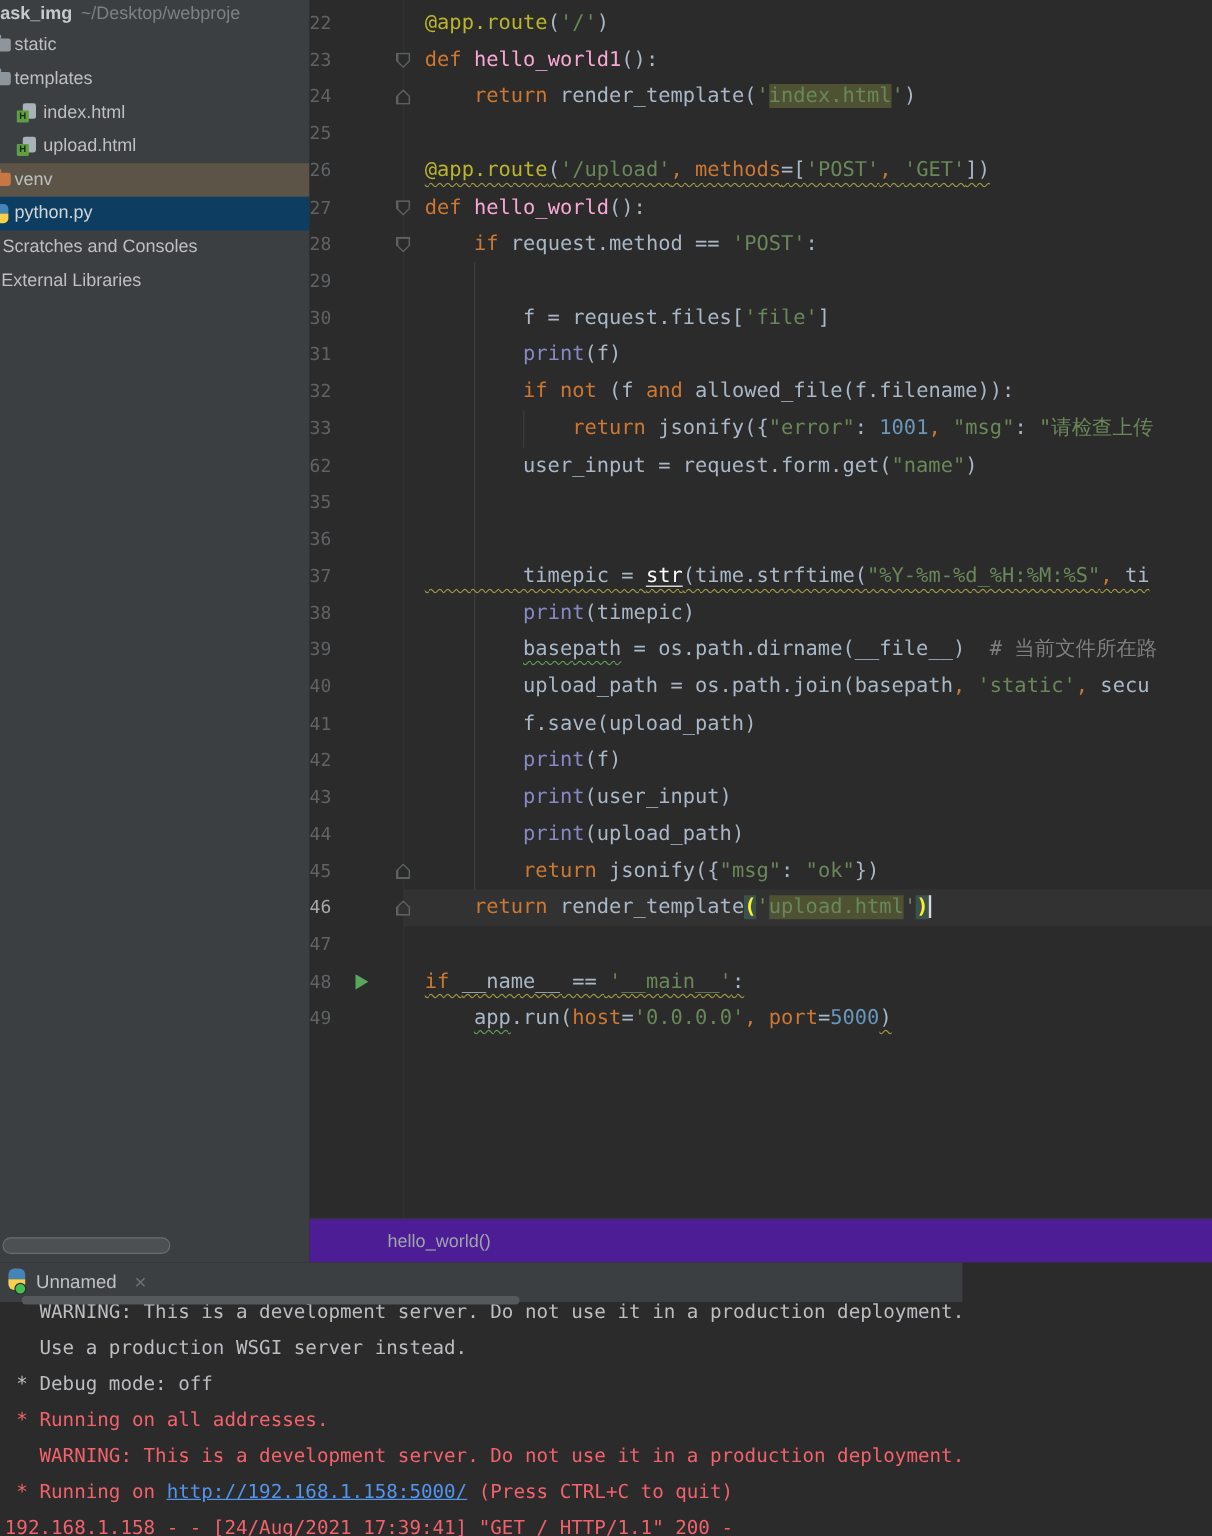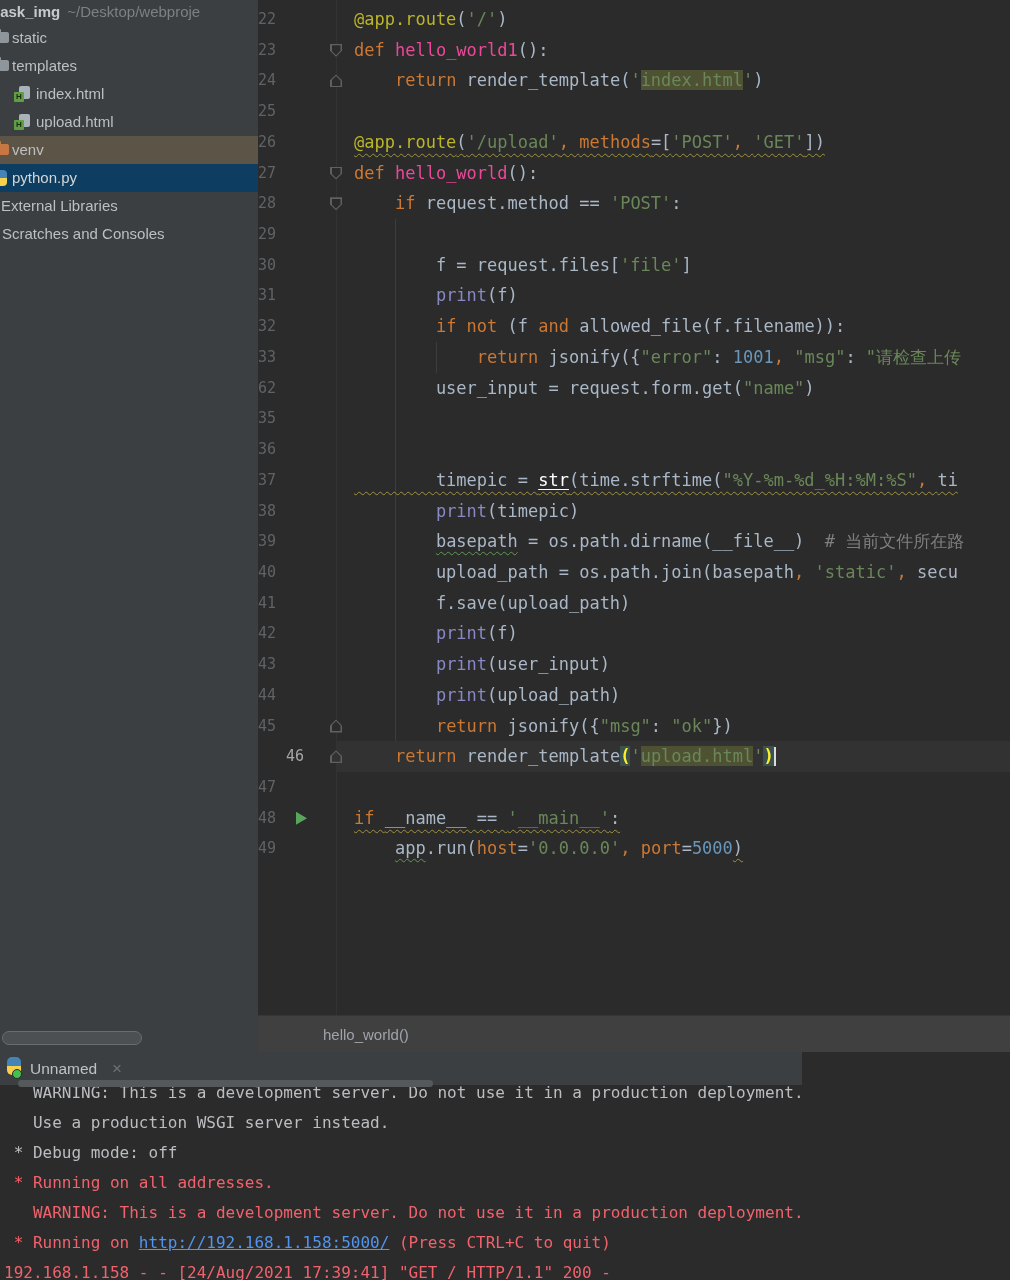--- a/index.html
+++ b/index.html
@@ -34,44 +34,44 @@
   .editor{position:absolute;left:258px;top:0;width:752px;height:1015px;background:#2b2b2b;overflow:hidden;}
   .gutter-border{position:absolute;left:78px;top:0;bottom:0;width:1px;background:#313335;}
   .iguide{position:absolute;width:1px;background:#3d3d3d;}
   .iguide.g1{left:137px;top:219px;height:523px;}
   .iguide.g2{left:178px;top:342px;height:31px;}
   .code-lines{position:absolute;left:0;top:4px;right:0;}
   .cline{height:30.72px;line-height:30.72px;position:relative;white-space:pre;}
   .clbg{position:absolute;left:78px;right:0;top:0;bottom:0;background:#323232;}
   .lnum{position:absolute;left:0;width:30px;text-align:left;color:#606366;
         font:15px/30.72px "DejaVu Sans Mono",monospace;}
-  .current .lnum{color:#a7a7a7;padding-left:28px;}
+  .current .lnum{color:#a7a7a7;}
   .ctext{position:relative;display:inline-block;margin-left:96px;
          font:17px/30.72px "DejaVu Sans Mono",monospace;}
   .tk-p{color:#a9b7c6}.tk-k{color:#cc7832}.tk-s{color:#6a8759}
   .tk-sh{color:#6a8759;background:#4e5233}
-  .tk-n{color:#6897bb}.tk-d{color:#bbb529}.tk-f{color:#ec4899}
+  .tk-n{color:#6897bb}.tk-d{color:#bbb529}.tk-f{color:#f9a8d4}
   .tk-b{color:#8888c6}
   .tk-bu{color:#ffffff;text-decoration:underline;text-underline-offset:3px;}
   .tk-c{color:#7f7f7f}
   .tk-br{color:#ffef28;background:#3b514d;font-weight:bold;}
   .tk-ty,.tk-tg{color:#a9b7c6;text-decoration:underline wavy #5f9955;text-decoration-thickness:1px;text-underline-offset:4px;text-align:center;}
   .tk-wp{color:#a9b7c6;text-decoration:underline wavy #9e9441;text-decoration-thickness:1px;text-underline-offset:4px;}
   .wavy-y{text-decoration:underline wavy #9e9441;text-decoration-thickness:1px;text-underline-offset:5px;}
   .caret{display:inline-block;width:2px;height:19px;background:#d9dbde;vertical-align:-4px;}
   .mfold{position:absolute;left:72px;top:9px;width:12px;height:13px;}
   .mfold::before,.mfold::after{content:'';position:absolute;}
   .mfold::before{inset:0;background:#5d6163;}
   .mfold::after{inset:1.5px;background:#2b2b2b;}
   .current .mfold::after{background:#323232;}
   .mfold.fold-down::before,.mfold.fold-down::after{clip-path:polygon(0 0,100% 0,100% 55%,50% 100%,0 55%);}
   .mfold.fold-up::before,.mfold.fold-up::after{clip-path:polygon(50% 0,100% 45%,100% 100%,0 100%,0 45%);}
   .mrun{position:absolute;left:38px;top:9px;width:11px;height:13px;background:#57a65c;
         clip-path:polygon(0 0,100% 50%,0 100%);}
-  .breadcrumb{position:absolute;left:258px;top:1015px;width:752px;height:37px;background:#404040;
+  .breadcrumb{position:absolute;left:258px;top:1015px;width:752px;height:37px;background:#4c1d95;
         border-top:1px solid #343638;}
   .breadcrumb span{display:inline-block;margin-left:65px;line-height:37px;color:#9fa3aa;font-size:15px;}
   
   .runpanel{position:absolute;left:0;top:1052px;width:1010px;height:228px;background:#2b2b2b;}
   .tabstrip{position:absolute;left:0;top:0;width:802px;height:33px;background:#3c3f41;z-index:3;}
   .tabpy{position:absolute;left:5px;top:5px;width:18px;height:18px;}
   .tabpy .pyb{left:2px;top:0;width:14px;height:9px;border-radius:5px 5px 0 0;}
   .tabpy .pyy{left:2px;top:9px;width:14px;height:9px;border-radius:0 0 5px 5px;}
   .rundot{position:absolute;left:12px;top:17px;width:8px;height:8px;background:#43c04e;
         border:1px solid #2b2b2b;border-radius:50%;z-index:4;}
@@ -101,22 +101,22 @@
         </span><span class="tlabel">index.html</span></div>
       <div class="trow ind1"><span class="ticon html-file">
           <i class="pg"></i>
           <i class="hb">H</i>
         </span><span class="tlabel">upload.html</span></div>
       <div class="trow highlighted"><span class="ticon folder-excluded"></span><span class="tlabel">venv</span></div>
       <div class="trow selected"><span class="ticon python-file">
           <i class="pyb"></i>
           <i class="pyy"></i>
         </span><span class="tlabel">python.py</span></div>
+      <div class="trow"><span class="tlabel" style="margin-left: -10px;">Scratches and Consoles</span></div>
       <div class="trow"><span class="tlabel" style="margin-left: -11px;">External Libraries</span></div>
-      <div class="trow"><span class="tlabel" style="margin-left: -10px;">Scratches and Consoles</span></div>
     </div>
   <div class="side-hscroll"></div>
 </div>
 
 <div class="editor">
   <div class="gutter-border"></div>
   <div class="iguide g1"></div>
   <div class="iguide g2"></div>
   <div class="code-lines">
       <div class="cline"><span class="lnum">22</span><span class="ctext"><span class="tk-d">@app.route</span><span class="tk-p">(</span><span class="tk-s">'/'</span><span class="tk-p">)</span></span></div>

